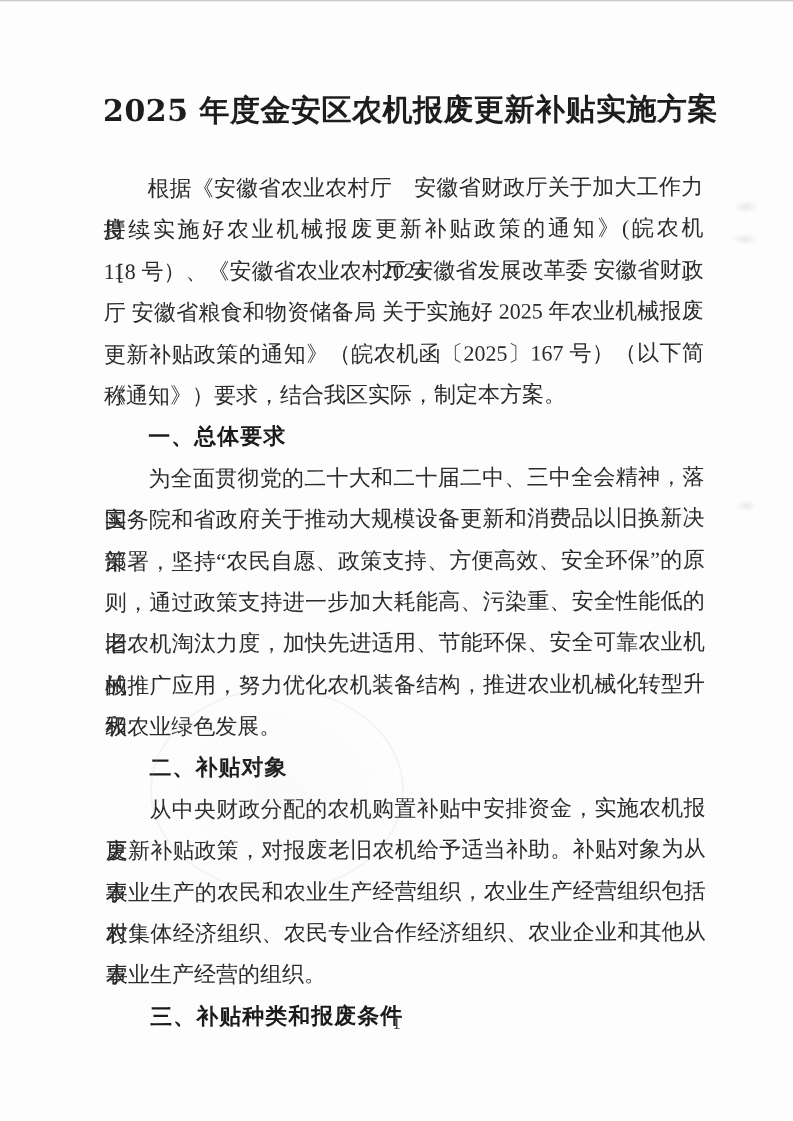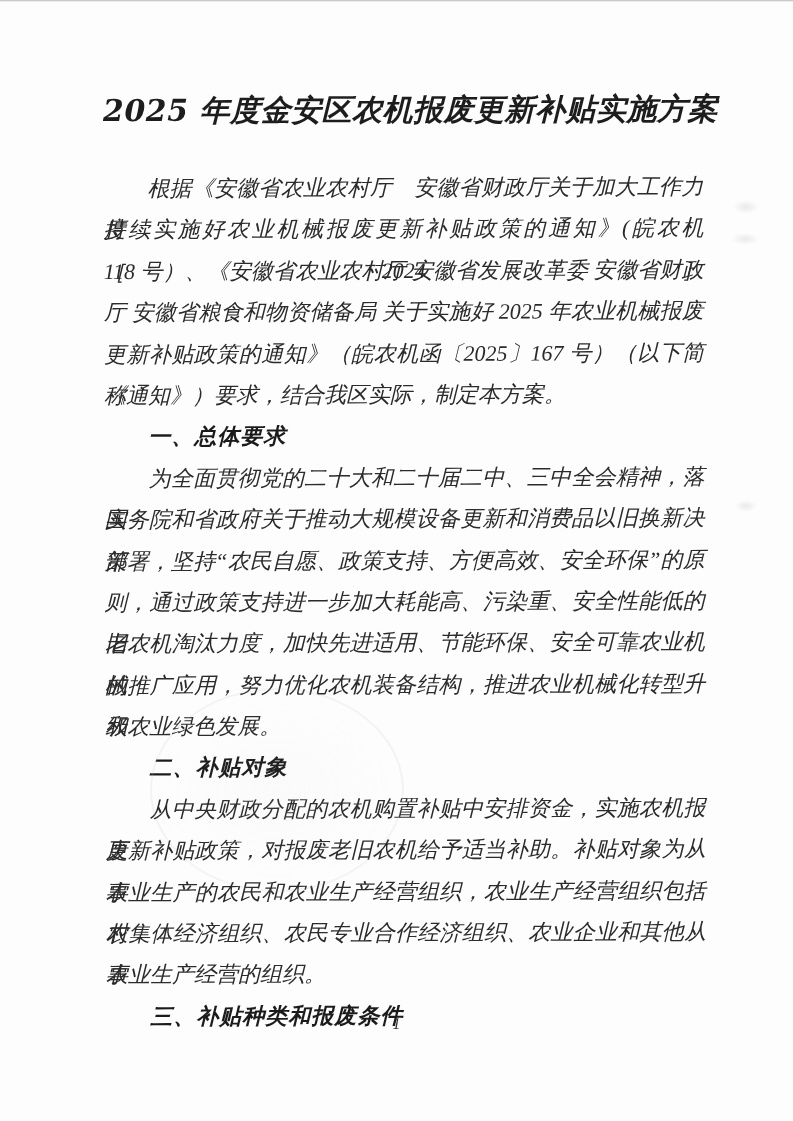--- a/index.html
+++ b/index.html
@@ -3,21 +3,20 @@
 <meta charset="utf-8">
 <style>
   html,body { margin:0; padding:0; background:#ffffff; }
   .page {
     position:relative;
     width:793px; height:1121px;
     background:#fdfdfd;
     overflow:hidden;
     font-family:"Liberation Serif","DejaVu Serif",serif;
     color:#2a2a2a;
-    font-style:italic;
   }
   .top-edge {
     position:absolute; top:0; left:0; right:0; height:2px;
     background:linear-gradient(to bottom, rgba(150,150,150,.65), rgba(150,150,150,0));
   }
   .content {
     position:absolute; left:103px; top:88px; width:600px;
     transform:rotate(-0.2deg); transform-origin:50% 0;
   }
   .title {

